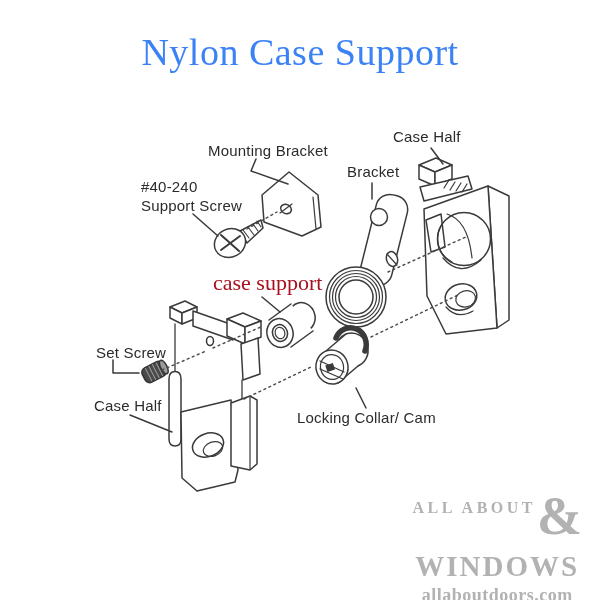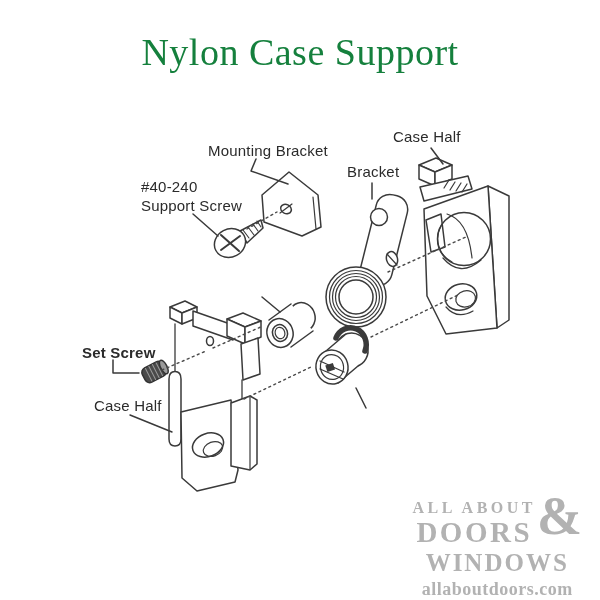--- a/index.html
+++ b/index.html
@@ -2,42 +2,42 @@
 <html><head>
 <meta charset="utf-8">
 <style>
   html,body{margin:0;padding:0;background:#fff;}
   #stage{
     position:relative;width:600px;height:600px;background:#ffffff;
     overflow:hidden;font-family:"Liberation Sans",sans-serif;
   }
   #title{
     position:absolute;top:30px;left:0;width:600px;text-align:center;
-    font-family:"Liberation Serif",serif;font-size:38px;color:#15803d;
+    font-family:"Liberation Serif",serif;font-size:38px;color:#3b82f6;
     letter-spacing:0.5px;
   }
   svg{position:absolute;top:0;left:0;}
   .lbl{
     position:absolute;font-size:15px;color:#2b2b2b;white-space:nowrap;
     letter-spacing:0.2px;
   }
   .lbl-red{
     position:absolute;font-family:"Liberation Serif",serif;font-size:22px;
     white-space:nowrap;
   }
   #watermark{
     position:absolute;top:494px;right:18px;text-align:center;
     font-family:"Liberation Serif",serif;font-weight:bold;line-height:1;
   }
   #wm-row1{display:flex;align-items:flex-start;justify-content:center;}
   #wm-col{display:flex;flex-direction:column;align-items:center;}
   .wm-small{font-size:16px;letter-spacing:3.5px;padding-top:6px;}
   .wm-big{font-size:29px;letter-spacing:2.5px;margin-top:2px;}
   #wm-amp{font-size:54px;line-height:0.82;margin-left:1px;}
-  #wm-line3{font-size:25px;letter-spacing:2px;margin-top:3px;}
+  #wm-line3{font-size:29px;letter-spacing:2px;margin-top:14px;}
   #wm-line4{font-size:18px;letter-spacing:0.5px;margin-top:5px;}
 </style>
 </head>
 <body>
 
 <div id="stage">
 
   <div id="title">Nylon Case Support</div>
 
   <svg width="600" height="600" viewBox="0 0 600 600">
@@ -191,31 +191,32 @@
 
   <div class="lbl" style="left:208px;top:142px;">Mounting Bracket</div>
 
   <div class="lbl" style="left:141px;top:178px;">#40-240</div>
   <div class="lbl" style="left:141px;top:197px;">Support Screw</div>
 
   <div class="lbl" style="left:347px;top:163px;">Bracket</div>
 
   <div class="lbl" style="left:393px;top:128px;">Case Half</div>
 
-
-  <div class="lbl" style="left:82px;top:344px;font-weight:bold;">Set Screw</div>
+  <div class="lbl-red" style="left:213px;top:270px;color:#a8101f;">case support</div>
+
+  <div class="lbl" style="left:96px;top:344px;">Set Screw</div>
 
   <div class="lbl" style="left:94px;top:397px;">Case Half</div>
 
+  <div class="lbl" style="left:297px;top:409px;">Locking Collar/ Cam</div>
 
   <div id="watermark" style="color:#b2b2b2;">
     <div id="wm-row1">
       <div id="wm-col">
         <div class="wm-small">ALL ABOUT</div>
-        <div class="wm-big">DOORS</div>
       </div>
       <div id="wm-amp">&amp;</div>
     </div>
     <div id="wm-line3">WINDOWS</div>
     <div id="wm-line4">allaboutdoors.com</div>
   </div>
 
 </div>
 
 </body></html>

